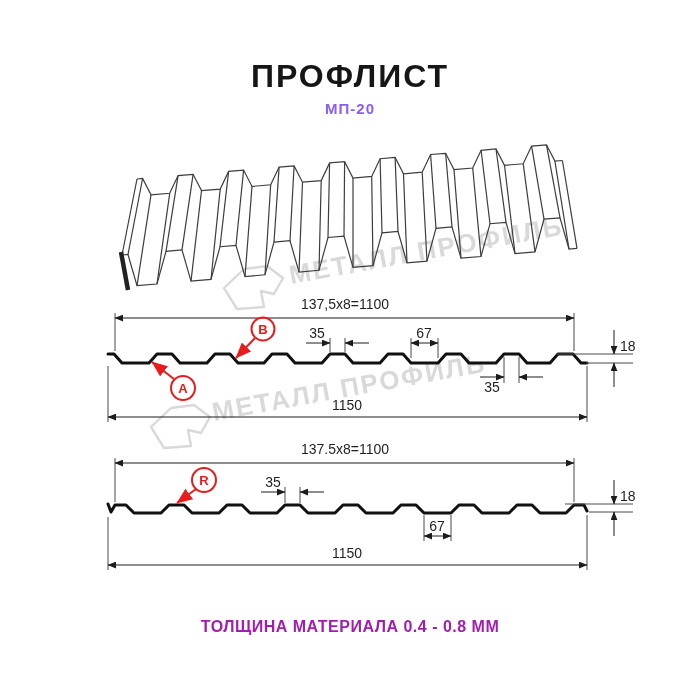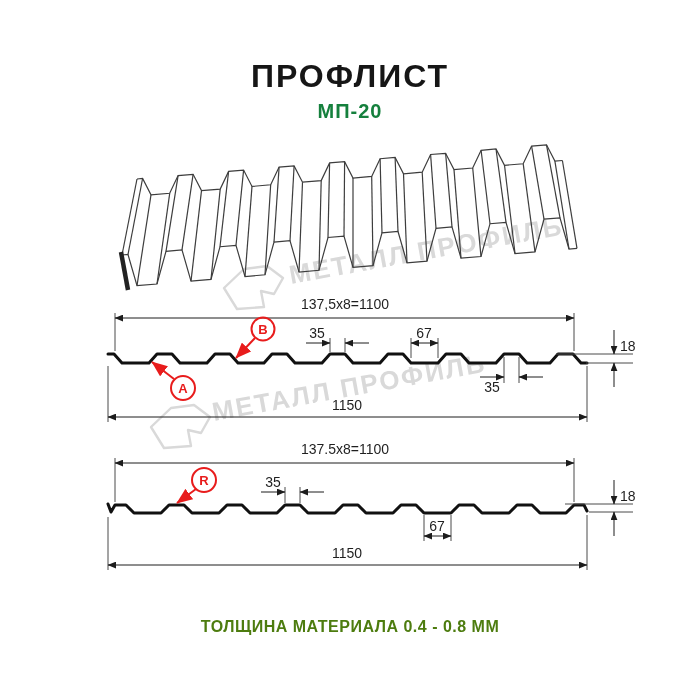--- a/index.html
+++ b/index.html
@@ -1,23 +1,23 @@
 <!DOCTYPE html>
 <html><head>
 <meta charset="utf-8">
 <style>
   html,body{margin:0;padding:0;background:#fff;}
   #stage{position:relative;width:640px;height:700px;background:#fff;overflow:hidden;
          font-family:"Liberation Sans",sans-serif;}
   .title{position:absolute;left:0;top:58px;width:700px;text-align:center;
          font-size:32px;font-weight:800;letter-spacing:2px;color:#161616;}
   .subtitle{position:absolute;left:0;top:100px;width:700px;text-align:center;
-         font-size:20px;font-weight:700;letter-spacing:1px;color:#15803d;}
+         font-size:15px;font-weight:700;letter-spacing:1px;color:#8b5cf6;}
   .footer{position:absolute;left:0;top:618px;width:700px;text-align:center;
-         font-size:16px;font-weight:600;letter-spacing:0.5px;color:#4d7c0f;}
+         font-size:16px;font-weight:600;letter-spacing:0.5px;color:#a21caf;}
   svg{position:absolute;left:0;top:0;}
   .dimtxt{font-size:14px;fill:#1f1f1f;font-family:"Liberation Sans",sans-serif;}
   .wmtxt{font-size:26px;font-weight:700;letter-spacing:2px;fill:#d9d9d9;
          font-family:"Liberation Sans",sans-serif;}
   .redletter{font-size:13px;font-weight:700;fill:#e81c1c;
          font-family:"Liberation Sans",sans-serif;}
   .thin{stroke:#4a4a4a;stroke-width:1;fill:none;}
   .dimline{stroke:#1c1c1c;stroke-width:1;fill:none;}
   .profile{stroke:#111;stroke-width:3;fill:none;stroke-linejoin:round;stroke-linecap:round;}
   .red{stroke:#e81c1c;stroke-width:2;fill:none;}

